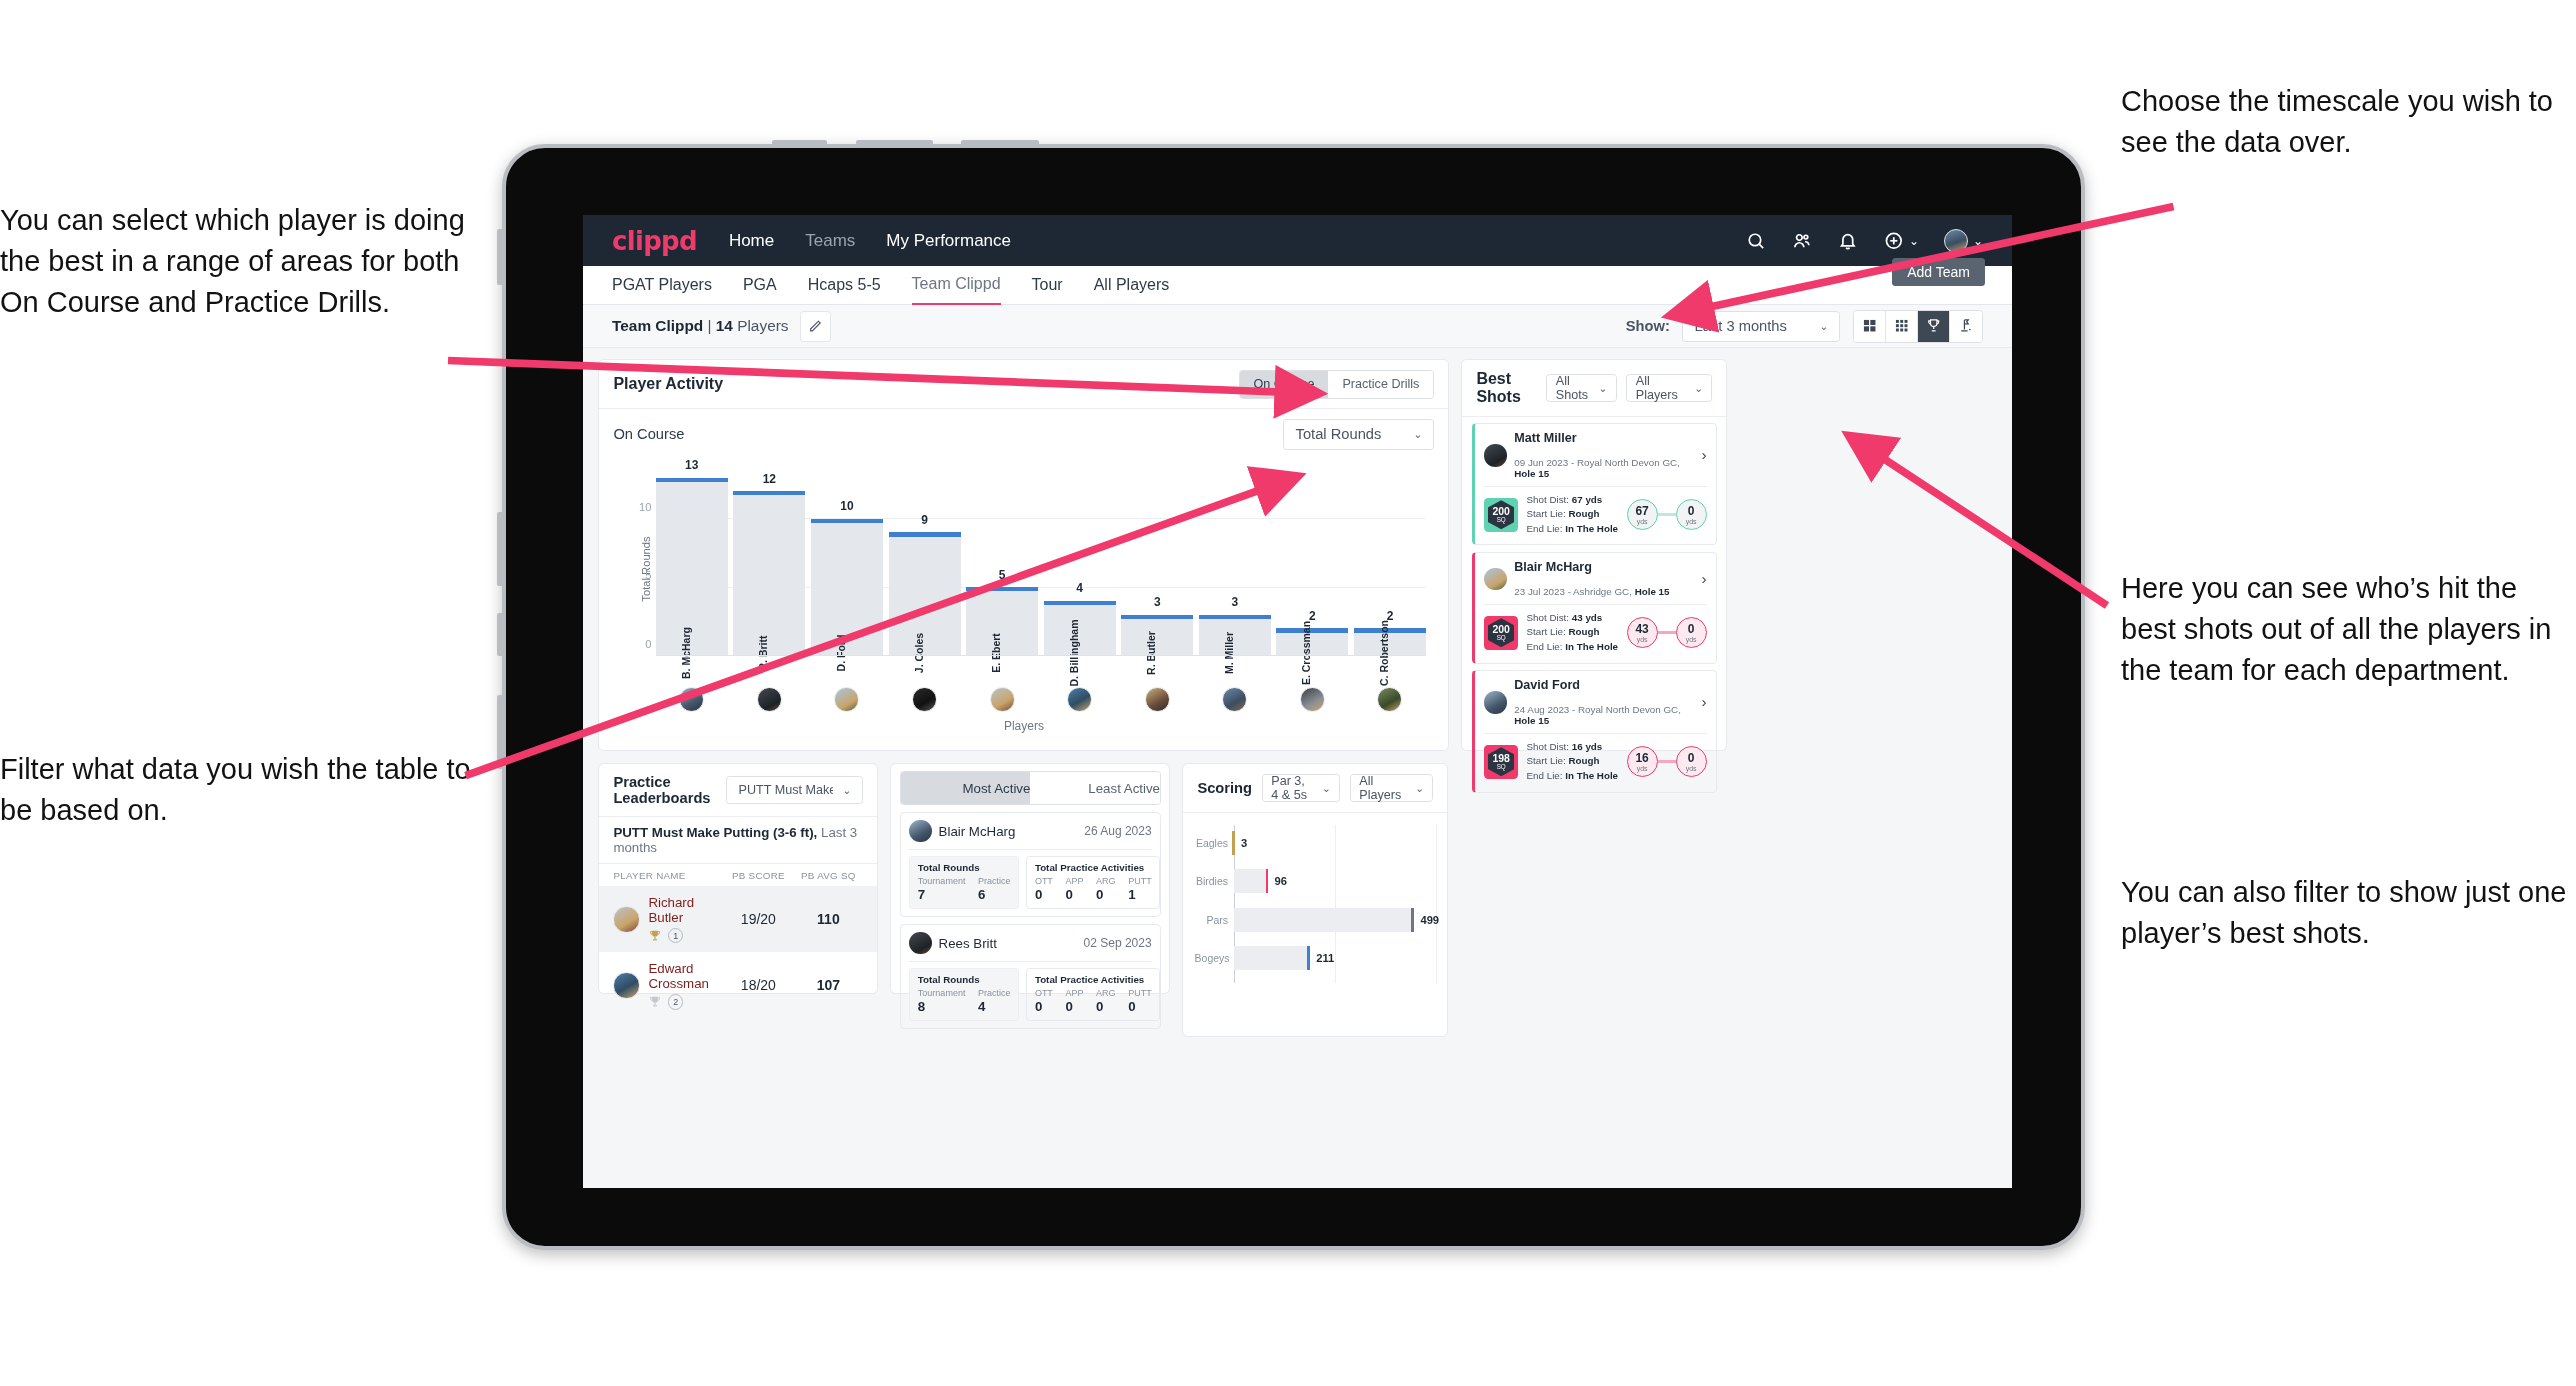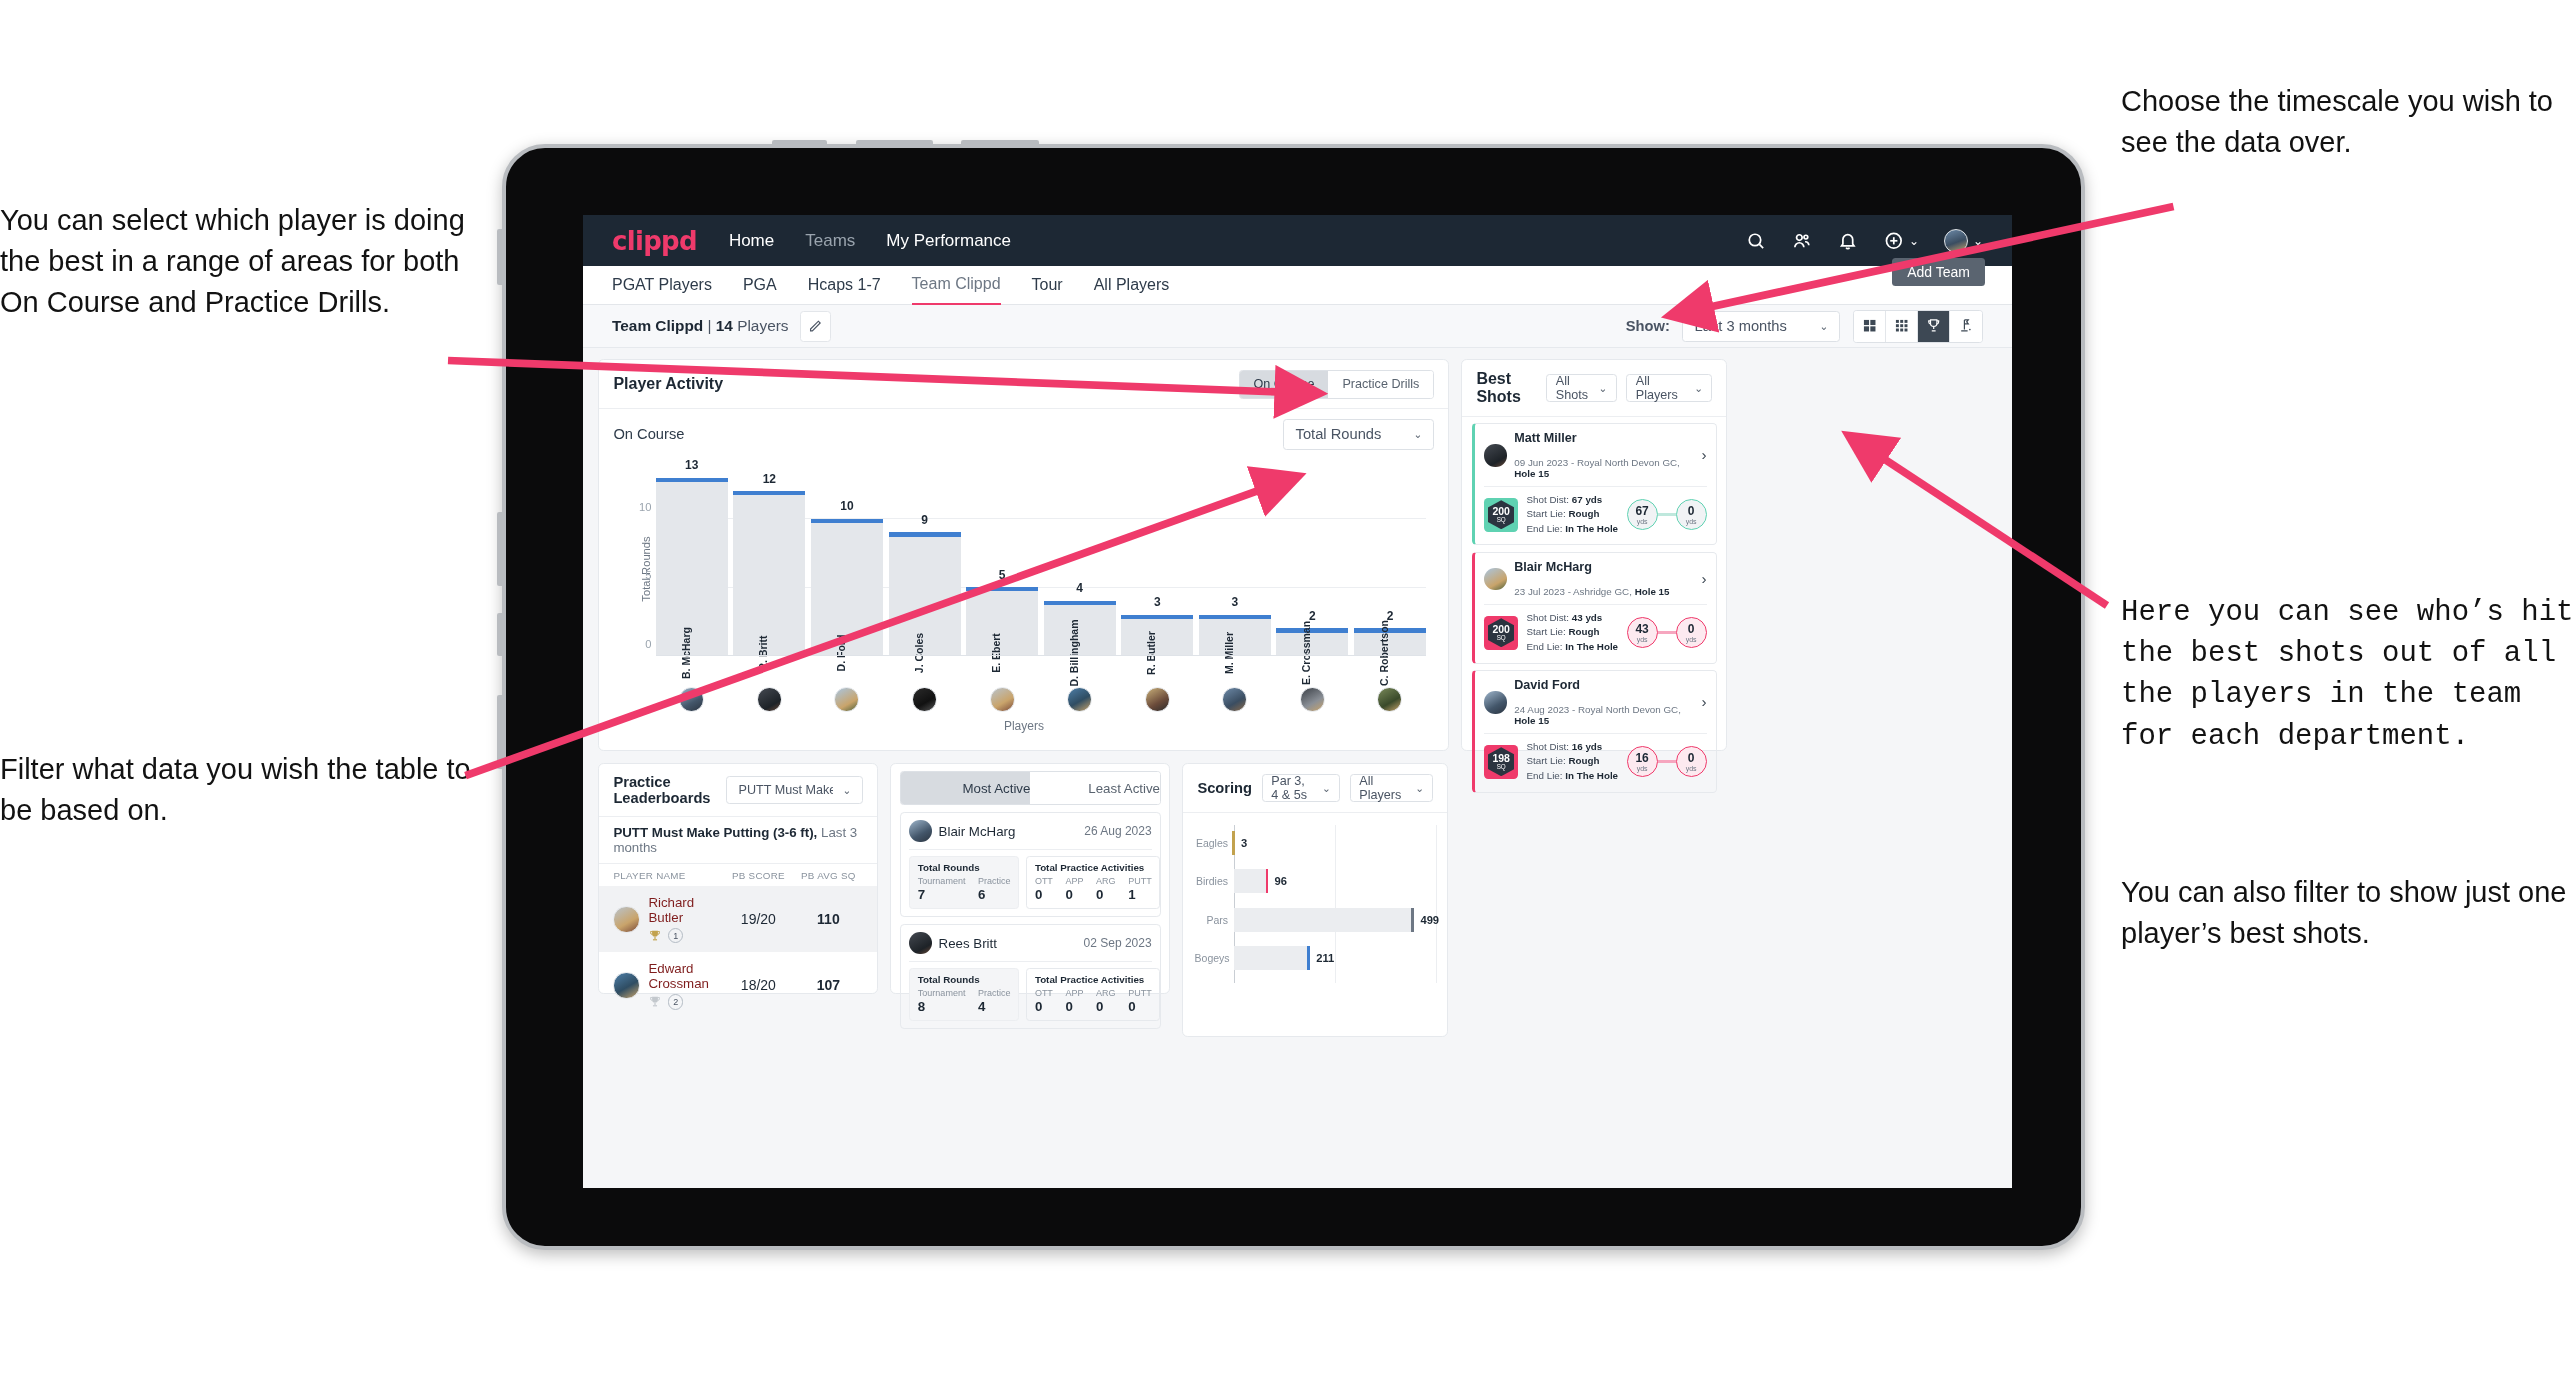--- a/index.html
+++ b/index.html
@@ -14,21 +14,21 @@
   .anno {
     position: absolute;
     font-size: 29px;
     line-height: 1.42;
     color: #121212;
     font-family: "Liberation Sans", sans-serif;
   }
   #anno-left-top   { left: 0px;    top: 200px;  width: 504px; }
   #anno-left-bot   { left: 0px;    top: 749px; width: 490px; }
   #anno-right-top  { left: 2121px; top: 81px;  width: 448px; }
-  #anno-right-mid  { left: 2121px; top: 592px;  width: 455px; font-family: Liberation Mono, monospace; }
+  #anno-right-mid  { left: 2121px; top: 568px;  width: 455px; }
   #anno-right-bot  { left: 2121px; top: 872px; width: 462px; }
 
   .arrow-svg { position: absolute; left: 0; top: 0; width: 2576px; height: 1386px; pointer-events: none; z-index: 50; }
 
   
   #tablet {
     position: absolute;
     left: 502px; top: 144px;
     width: 1583px; height: 1106px;
     background: #0b0b0c;
@@ -309,21 +309,21 @@
         <div class="cplus">
           <div class="avatar-nav"></div>
           <span class="caret">⌄</span>
         </div>
       </div>
     </div>
 
     <div id="tabs">
       <div class="tab">PGAT Players</div>
       <div class="tab">PGA</div>
-      <div class="tab">Hcaps 1-7</div>
+      <div class="tab">Hcaps 5-5</div>
       <div class="tab active">Team Clippd</div>
       <div class="tab">Tour</div>
       <div class="tab">All Players</div>
       <div id="add-team-tip">Add Team</div>
     </div>
 
     <div id="subhead">
       <div class="team-title">
         <b>Team Clippd</b>
         <span>|</span>

